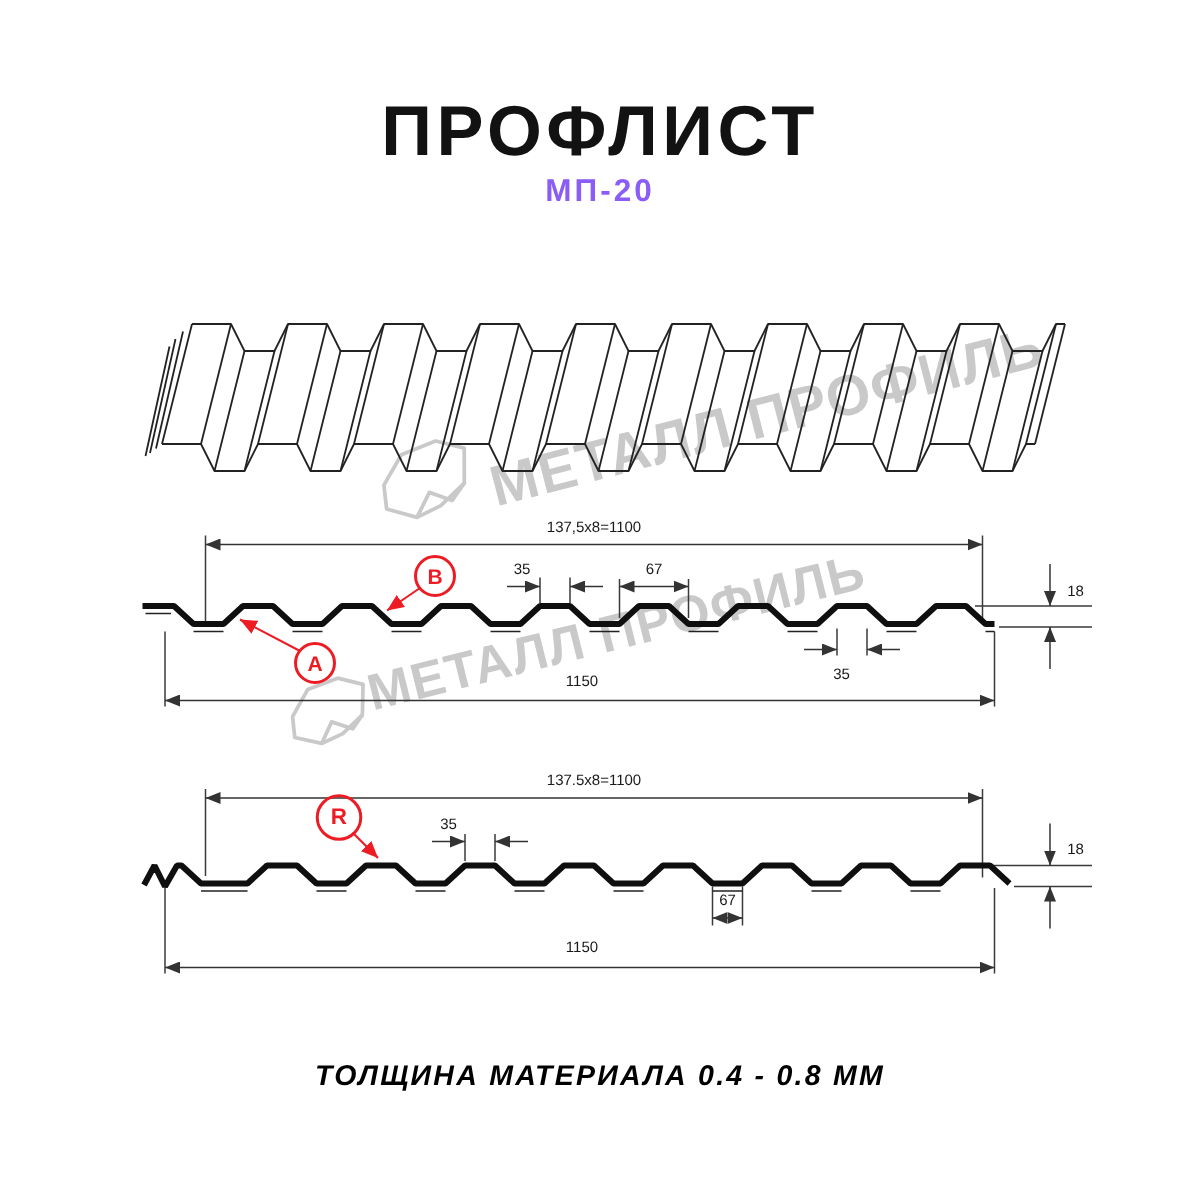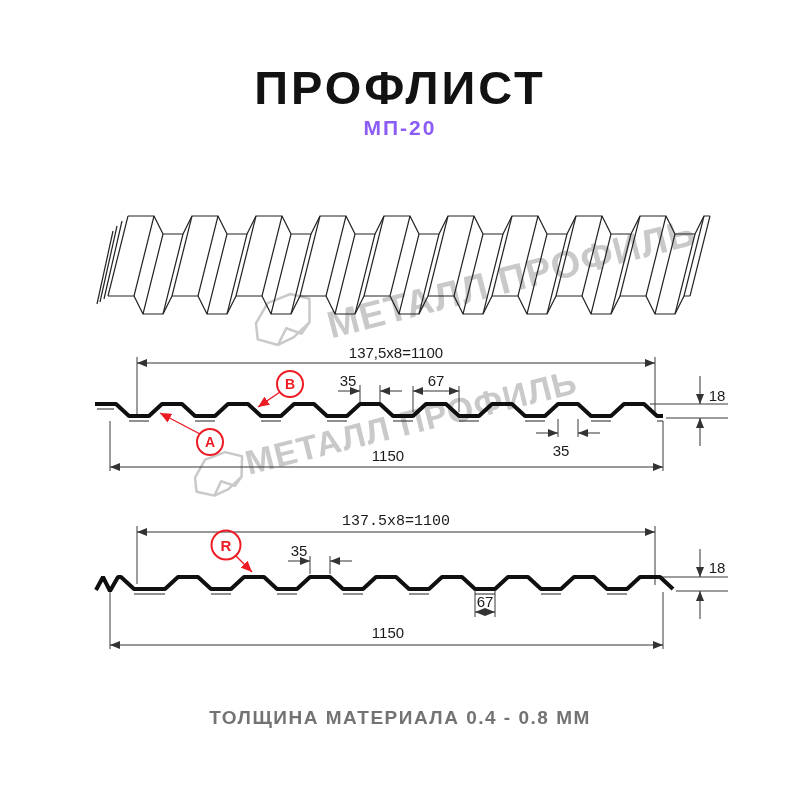--- a/index.html
+++ b/index.html
@@ -2,22 +2,22 @@
 <html><head>
 <meta charset="utf-8">
 <style>
   html,body{margin:0;padding:0;}
   body{width:800px;height:800px;background:#fff;position:relative;overflow:hidden;
        font-family:"Liberation Sans",sans-serif;}
   .abs{position:absolute;}
   .ctr{transform:translate(-50%,-50%);white-space:nowrap;}
   .title{font-size:47px;font-weight:800;letter-spacing:3px;color:#121212;}
   .subtitle{font-size:21px;font-weight:700;letter-spacing:2px;color:#8b5cf6;}
-  .footer{font-size:19px;font-weight:700;letter-spacing:1.5px;color:#737373;}
-  .dim{font-size:15px;color:#1a1a1a;}
+  .footer{font-size:19px;font-weight:700;letter-spacing:1.5px;color:#000000;font-style:italic;}
+  .dim{font-size:10px;color:#1a1a1a;}
   .circ{width:24px;height:24px;border:2px solid #ed1c24;border-radius:50%;
         display:flex;align-items:center;justify-content:center;
         font-size:14px;font-weight:700;color:#ed1c24;transform:translate(-50%,-50%);}
   .circ.big{width:27px;height:27px;font-size:15px;}
   .wmtext{font-size:38px;font-weight:700;letter-spacing:1px;color:#c9c9c9;
           transform-origin:left center;white-space:nowrap;}
   .wmtext.small{font-size:34px;}
   svg{position:absolute;left:0;top:0;}
   #gfx{z-index:2;}
   .wm{z-index:1;}
@@ -183,21 +183,21 @@
 <span class="abs ctr dim lab" style="left:717px;top:395px;">18</span>
 <span class="abs ctr dim lab" style="left:561px;top:450px;">35</span>
 <span class="abs ctr dim lab" style="left:388px;top:455px;">1150</span>
 <div class="abs circ lab" style="left:210px;top:442px;">
     <span>A</span>
   </div>
 <div class="abs circ lab" style="left:290px;top:384px;">
     <span>B</span>
   </div>
 
-<span class="abs ctr dim lab" style="left:396px;top:521px;font-family:Liberation Mono, monospace;">137.5x8=1100</span>
+<span class="abs ctr dim lab" style="left:396px;top:521px;">137.5x8=1100</span>
 <span class="abs ctr dim lab" style="left:299px;top:550px;">35</span>
 <span class="abs ctr dim lab" style="left:717px;top:567px;">18</span>
 <span class="abs ctr dim lab" style="left:485px;top:601px;">67</span>
 <span class="abs ctr dim lab" style="left:388px;top:632px;">1150</span>
 <div class="abs circ big lab" style="left:226px;top:545px;">
     <span>R</span>
   </div>
 
 <span class="abs ctr footer lab" style="left:400px;top:718px;">ТОЛЩИНА МАТЕРИАЛА 0.4 - 0.8 ММ</span>
 

